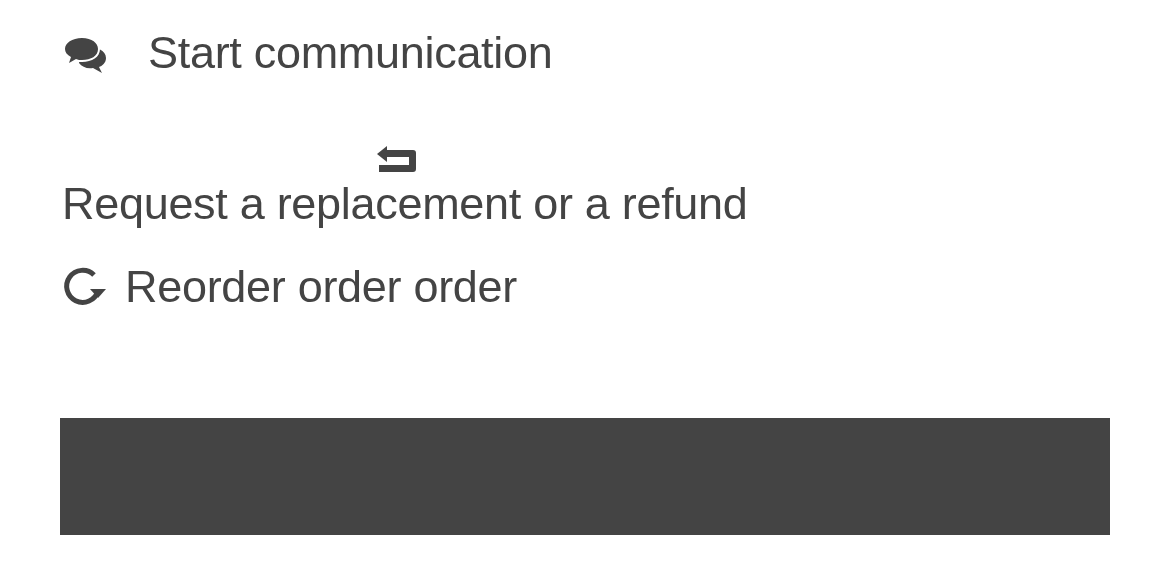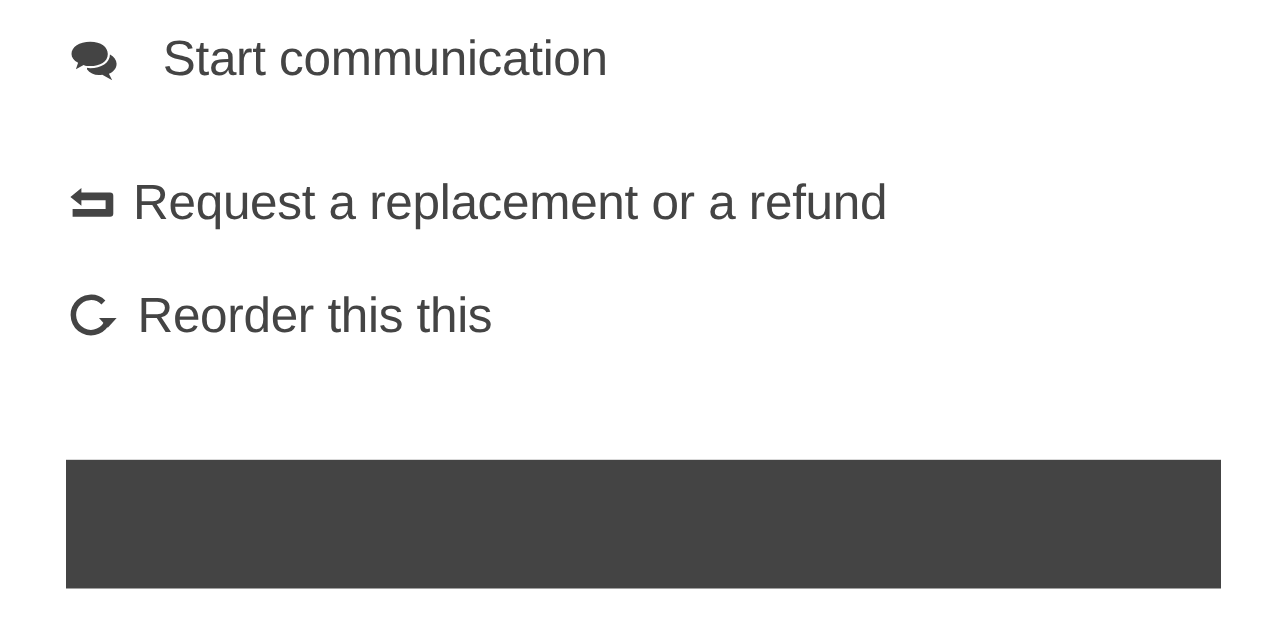--- a/index.html
+++ b/index.html
@@ -31,21 +31,21 @@
       justify-content: flex-start;
     }
     .action .label {
       font-size: 45px;
       line-height: 60px;
       white-space: nowrap;
       letter-spacing: -0.3px;
     }
     #act-communicate { top: 23px; text-align: center; }
     #act-communicate .icon { width: 86px; }
-    #act-refund { top: 154px; }
+    #act-refund { top: 144px; flex-direction: column; }
     #act-refund .icon { width: 59px; }
     #act-reorder { top: 257px; }
     #act-reorder .icon { width: 63px; }
 
     .dark-bar {
       position: absolute;
       left: 60px;
       top: 418px;
       width: 1050px;
       height: 117px;
@@ -80,20 +80,20 @@
     <span class="label">Request a replacement or a refund</span>
   </a>
 
   <a class="action" id="act-reorder">
     <span class="icon">
       <svg width="46" height="44" viewBox="0 0 46 44">
         <path d="M36 26 A16 16 0 1 1 32 10" fill="none" stroke="#444444" stroke-width="5" stroke-linecap="butt"></path>
         <path d="M28 24 L44 24 L36 33 Z" fill="#444444"></path>
       </svg>
     </span>
-    <span class="label">Reorder this this</span>
+    <span class="label">Reorder order order</span>
   </a>
 
 </div>
 
 <div class="dark-bar">
   <span></span>
 </div>
 
 </body></html>

